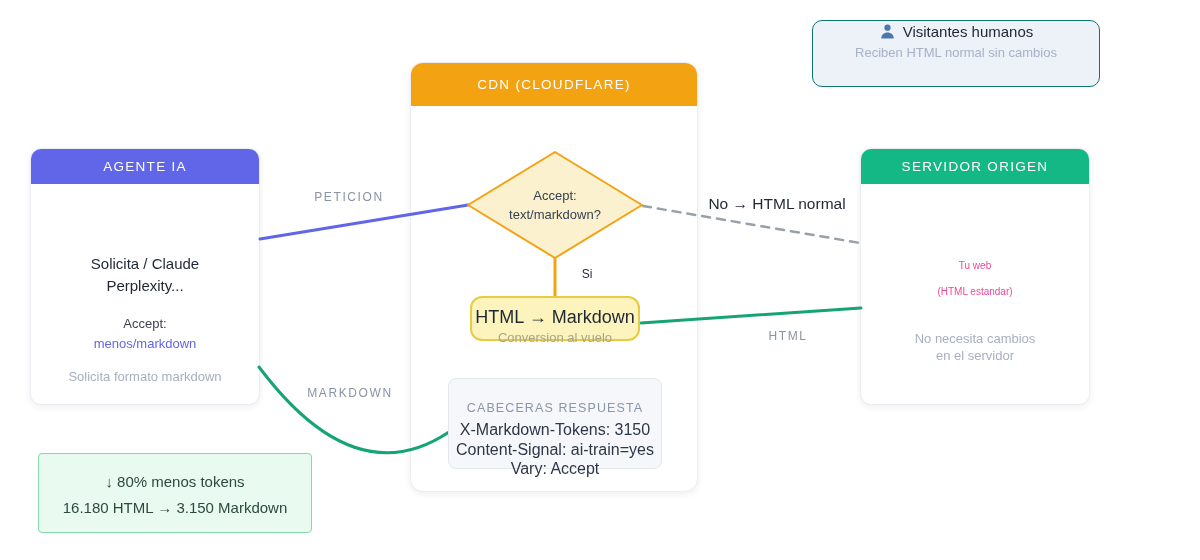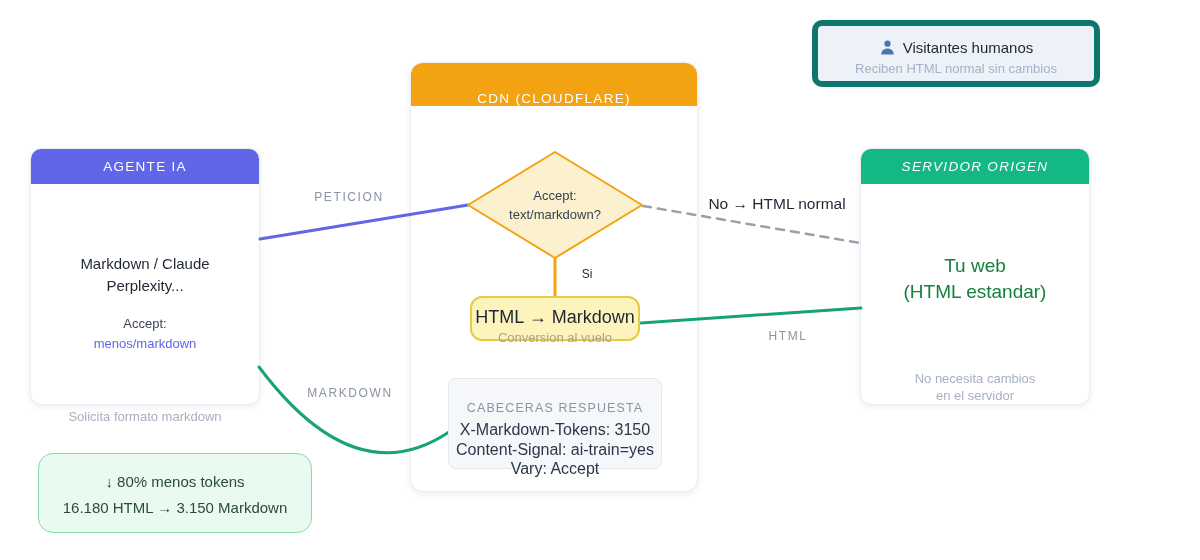--- a/index.html
+++ b/index.html
@@ -28,30 +28,30 @@
     height: 35px;
     border-radius: 10px 10px 0 0;
     display: flex; align-items: center; justify-content: center;
     color: #ffffff;
     font-size: 13.5px;
     font-weight: 500;
     letter-spacing: 1.3px;
   }
   .hdr-agent  { background: #6166e8; }
   .hdr-cdn    { background: #f3a212; }
-  .hdr-server { background: #14b884; font-style: italic; }
+  .hdr-server { background: #14b884; }
 
   .abs { position: absolute; }
   .ctr { left: 0; right: 0; text-align: center; }
 
   .t-main  { font-size: 15px; color: #1f2733; line-height: 22px; }
-  .t-main2 { font-size: 19px; color: #15803d; line-height: 26px; }
+  .t-main2 { font-size: 10px; color: #ec4899; line-height: 26px; }
   .t-sub   { font-size: 13px; color: #3b4453; line-height: 20px; }
   .t-link  { font-size: 13px; color: #6166e8; line-height: 20px; }
-  .t-muted { font-size: 13px; color: #a6b0bf; line-height: 17px; margin-top: 40px; }
+  .t-muted { font-size: 13px; color: #a6b0bf; line-height: 17px; }
 
   
   .svg-layer {
     position: absolute; left: 0; top: 0;
     width: 1200px; height: 560px;
     pointer-events: none;
     z-index: 5;
   }
 
   
@@ -108,65 +108,64 @@
     z-index: 6;
   }
   .resp-title { font-size: 12.5px; color: #8a95a5; letter-spacing: 1.1px; line-height: 17px; margin-bottom: 3px; margin-top: 12px; }
   .resp-line  { font-size: 16px; color: #2d3748; line-height: 19.5px; }
 
   
   .visitors {
     position: absolute;
     left: 812px; top: 20px; width: 288px; height: 67px;
     background: #edf1f8;
-    border: 6px solid #0f766e;
+    border: 1px solid #0f766e;
     border-radius: 10px;
     text-align: center;
-    padding-top: 11px;
   }
   .visitors-title-row {
     display: inline-flex; align-items: center; gap: 7px;
     font-size: 15px; color: #1f2733; line-height: 21px;
   }
   .visitors-sub { font-size: 13px; color: #a7b2c6; line-height: 17px; }
 
   
   .tokens {
     position: absolute;
     left: 38px; top: 453px; width: 274px; height: 80px;
     background: #e9faf0;
     border: 1.5px solid #86d9ab;
-    border-radius: 15px;
+    border-radius: 4px;
     text-align: center;
     padding-top: 15px;
     font-size: 15px; color: #2c4a3e; line-height: 26px;
   }
 </style>
 </head>
 <body>
 
 <div class="canvas">
 
   <div class="card" style="left:30px; top:148px; width:230px; height:257px;">
     <div class="card-header hdr-agent">
       <span>AGENTE IA</span>
     </div>
     <div class="abs ctr t-main" style="top:104px;">
-      <div>Markdown / Claude</div>
+      <div>Solicita / Claude</div>
       <div>Perplexity...</div>
     </div>
     <div class="abs ctr" style="top:165px;">
       <div class="t-sub">Accept:</div>
       <div class="t-link">menos/markdown</div>
     </div>
     <div class="abs ctr t-muted" style="top:219px;">Solicita formato markdown</div>
   </div>
 
   <div class="card" style="left:410px; top:62px; width:288px; height:430px; border-radius:13px;">
-    <div class="card-header hdr-cdn" style="height:43px; border-radius:12px 12px 0 0;align-items:flex-end;">
+    <div class="card-header hdr-cdn" style="height:43px; border-radius:12px 12px 0 0;">
       <span>CDN (CLOUDFLARE)</span>
     </div>
   </div>
 
   <div class="card" style="left:860px; top:148px; width:230px; height:257px;">
     <div class="card-header hdr-server">
       <span>SERVIDOR ORIGEN</span>
     </div>
     <div class="abs ctr t-main2" style="top:104px;">
       <div>Tu web</div>

